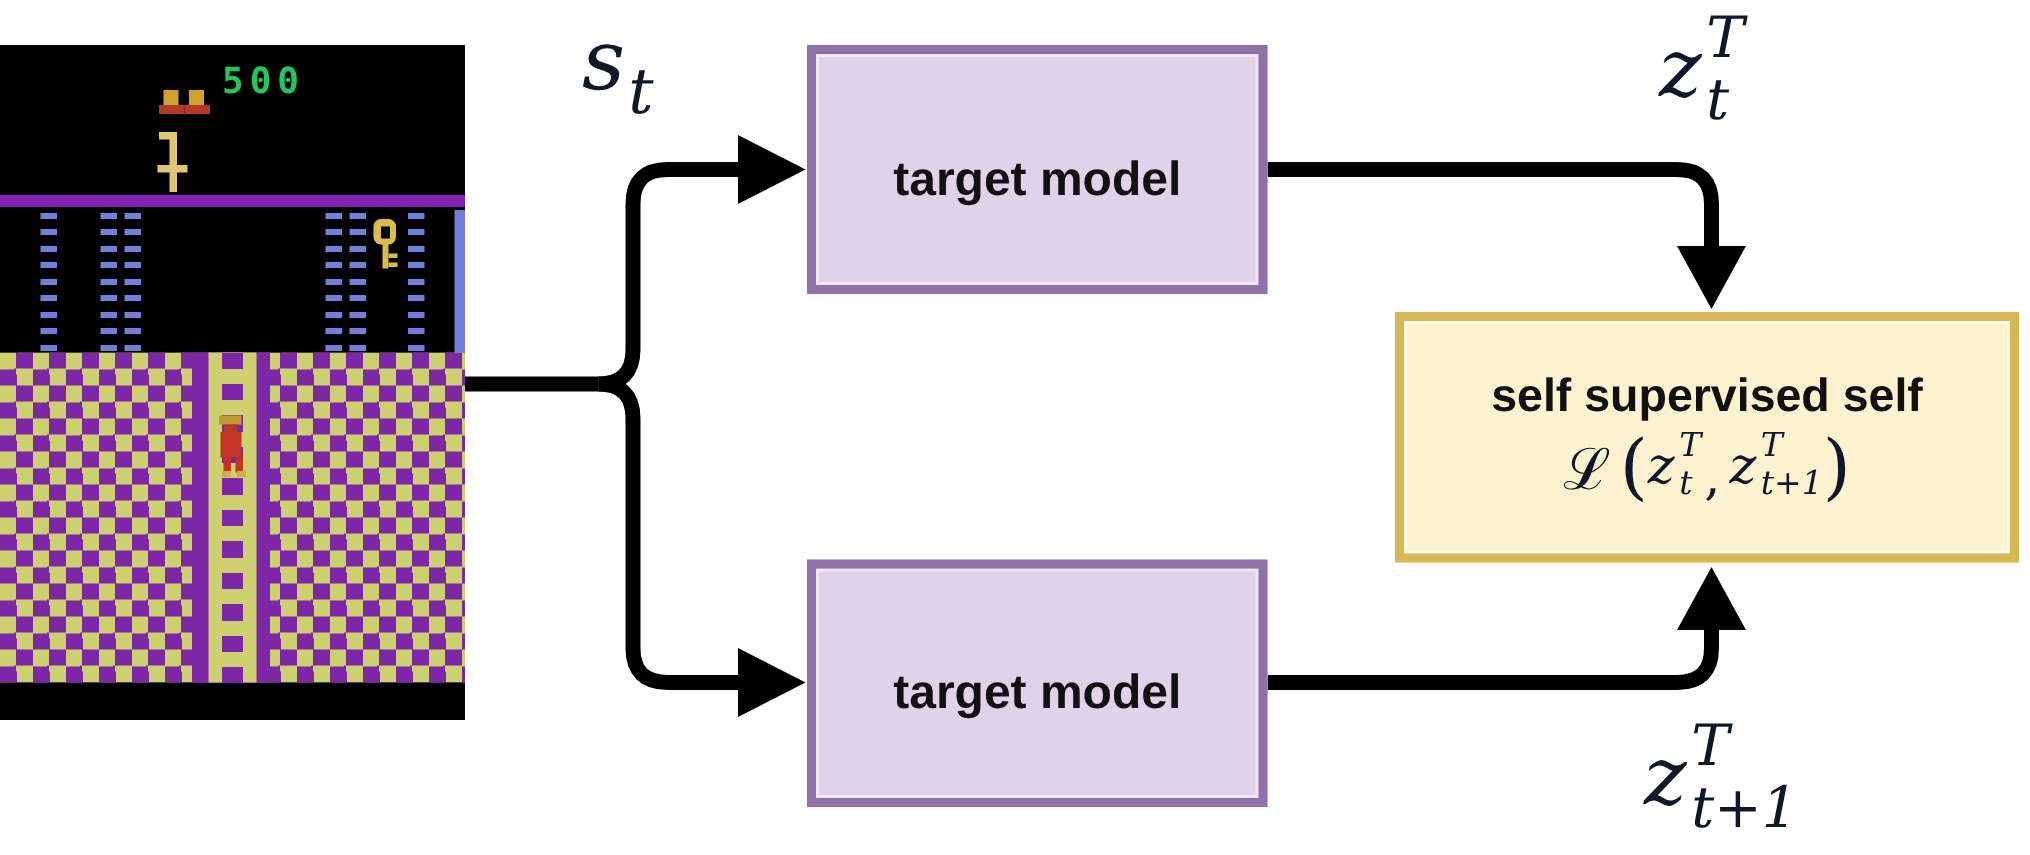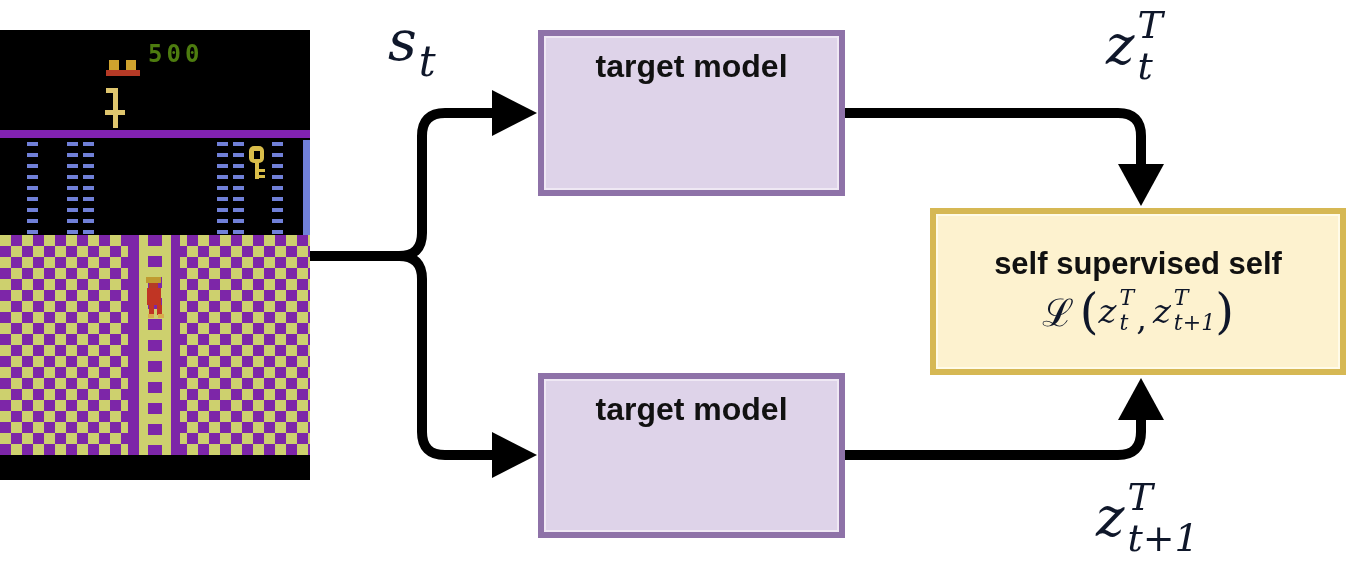--- a/index.html
+++ b/index.html
@@ -2,21 +2,21 @@
 <html><head>
 <meta charset="utf-8">
 <style>
   html,body { margin:0; padding:0; background:#ffffff; }
   .canvas { position:relative; width:1353px; height:570px; background:#ffffff;
             font-family:"Liberation Sans", sans-serif; overflow:hidden; }
 
   
   .game { position:absolute; left:0; top:30px; width:310px; height:450px; background:#000; }
   .game * { position:absolute; }
-  .score { left:148px; top:10px; color:#4d7c0f; font-family:"DejaVu Sans Mono", monospace;
+  .score { left:148px; top:10px; color:#22c55e; font-family:"DejaVu Sans Mono", monospace;
            font-weight:bold; font-size:24px; letter-spacing:4px; }
   .hat-top  { width:10px; height:12px; background:#cfa32e; left:3px; top:0; }
   .hat-base { width:17px; height:6px;  background:#b53a26; left:0; top:10px; }
   .hat { width:17px; height:17px; }
   .hat1 { left:106px; top:30px; } .hat2 { left:123px; top:30px; }
   .sword-blade { left:113px; top:58px; width:5px; height:40px; background:#dfc66e; }
   .sword-guard { left:105px; top:80px; width:20px; height:5px; background:#dfc66e; }
   .sword-nub   { left:106px; top:58px; width:8px;  height:5px; background:#dfc66e; }
   .pline { left:0; top:100px; width:310px; height:8px; background:#8222b2; }
   .dashes { top:112px; height:95px; width:11px;
@@ -43,21 +43,21 @@
   .pl-leg2 { left:157px; top:275px; width:5px; height:10px; background:#c03524; }
   .pl-ft1  { left:148px; top:284px; width:6px; height:4px; background:#d9a94c; }
   .pl-ft2  { left:158px; top:284px; width:6px; height:4px; background:#d9a94c; }
 
   
   .arrows { position:absolute; left:0; top:0; width:1353px; height:570px; }
   .arrows path { stroke:#000; stroke-width:10px; fill:none; }
   .arrows polygon { fill:#000; }
 
   
-  .box { position:absolute; display:flex; flex-direction:column; align-items:center; box-sizing:border-box; }
+  .box { position:absolute; display:flex; flex-direction:column; align-items:center; box-sizing:border-box;justify-content:center; }
   .pbox { border:6px solid #8e72a8; background:#ded3e9; box-shadow:inset 0 0 0 2px #efe8f4;
           padding-top:12px; }
   .pbox .title { font-weight:bold; font-size:32px; color:#111; }
   .pbox .formula { margin-top:26px; }
   .lbox { border:6px solid #d6b854; background:#fdf2cf; box-shadow:inset 0 0 0 2px #fffbe8;
           justify-content:center; }
   .lbox .title { font-weight:bold; font-size:31px; color:#111; }
   .t-top { left:538px; top:30px;  width:307px; height:166px; }
   .t-bot { left:538px; top:373px; width:307px; height:165px; }
   .l-box { left:930px; top:208px; width:416px; height:167px; }

